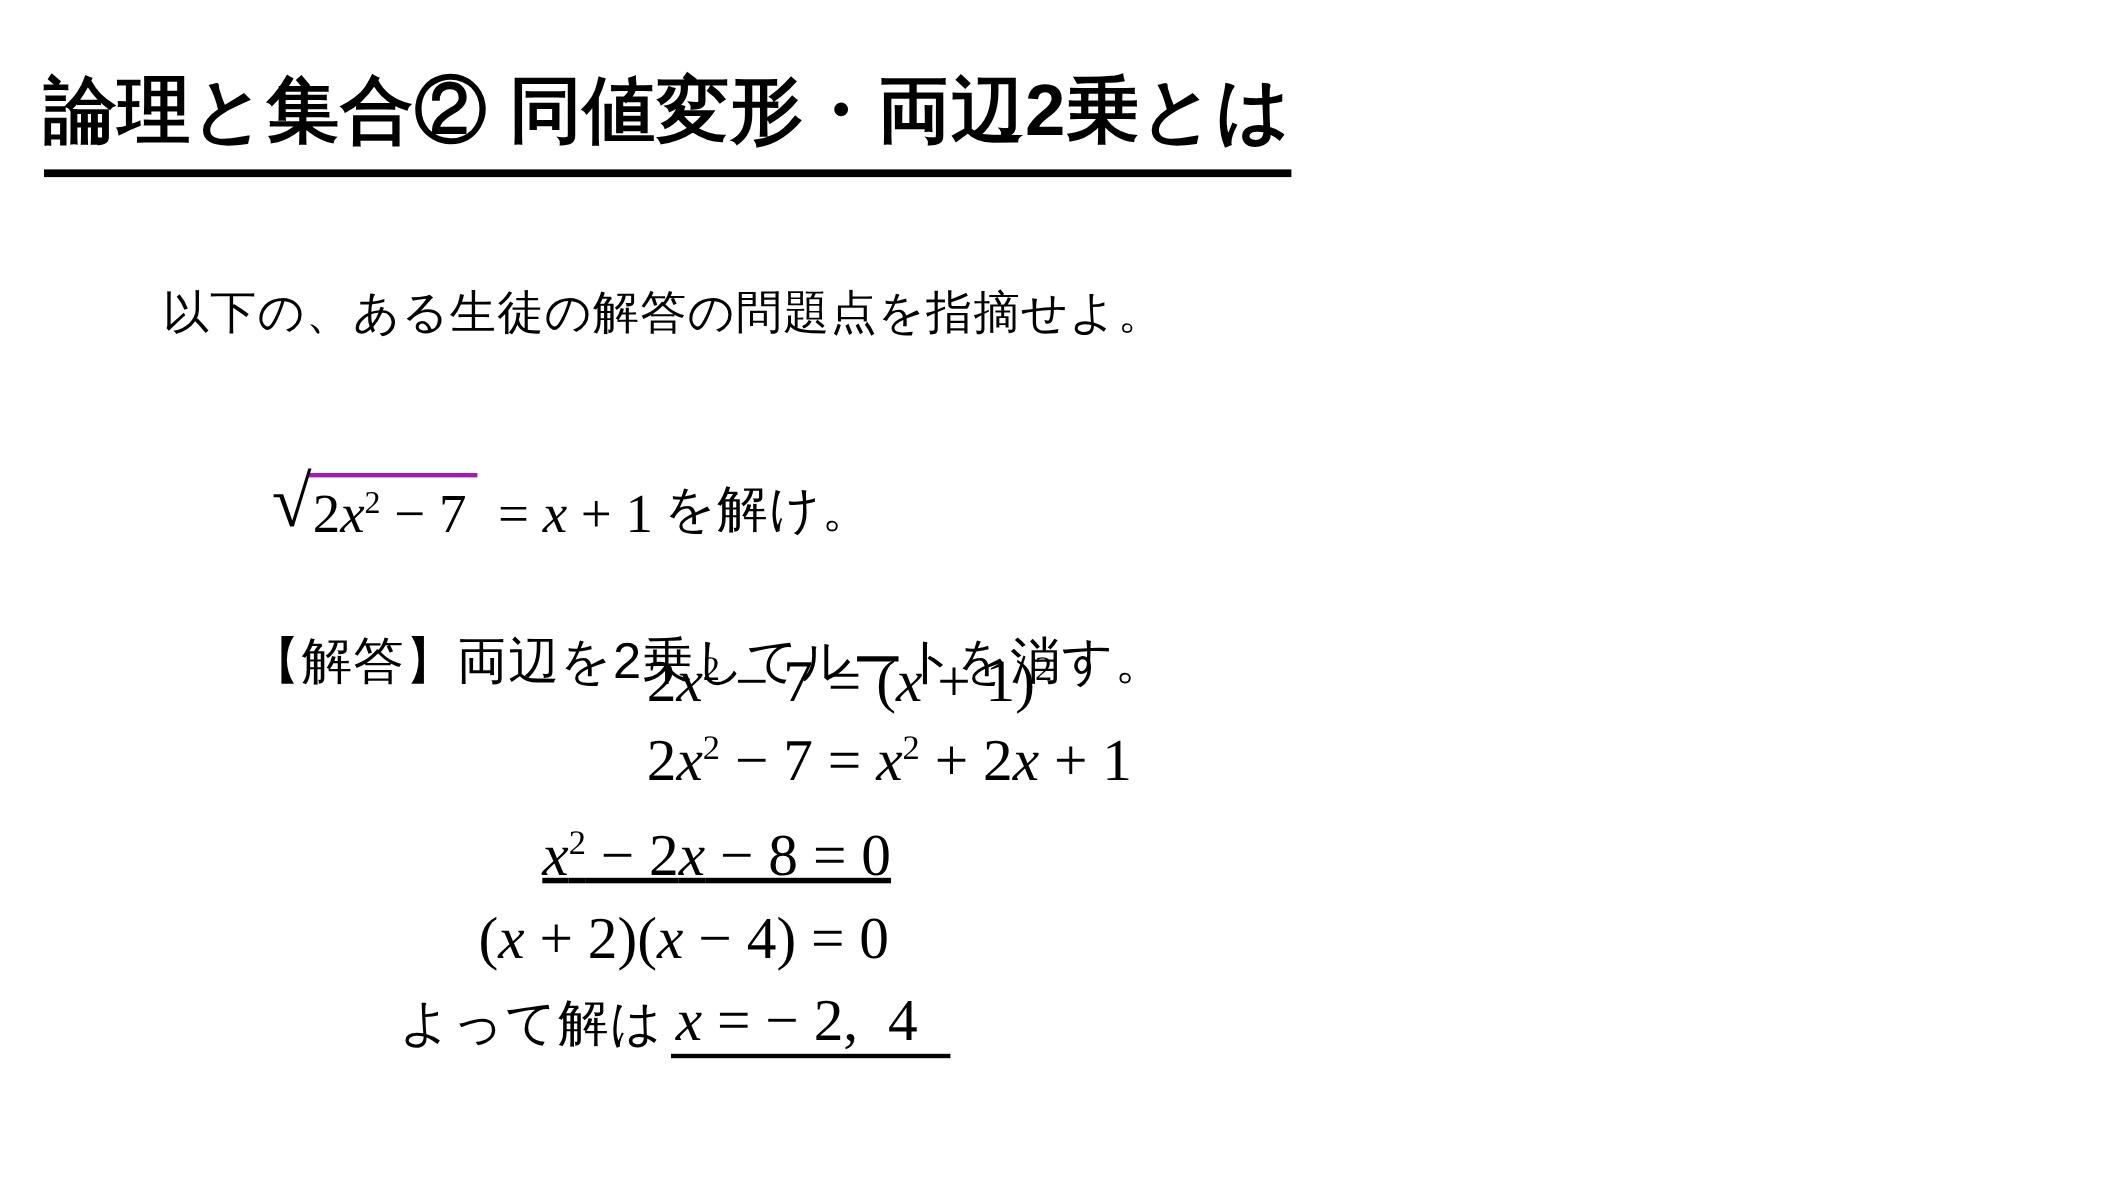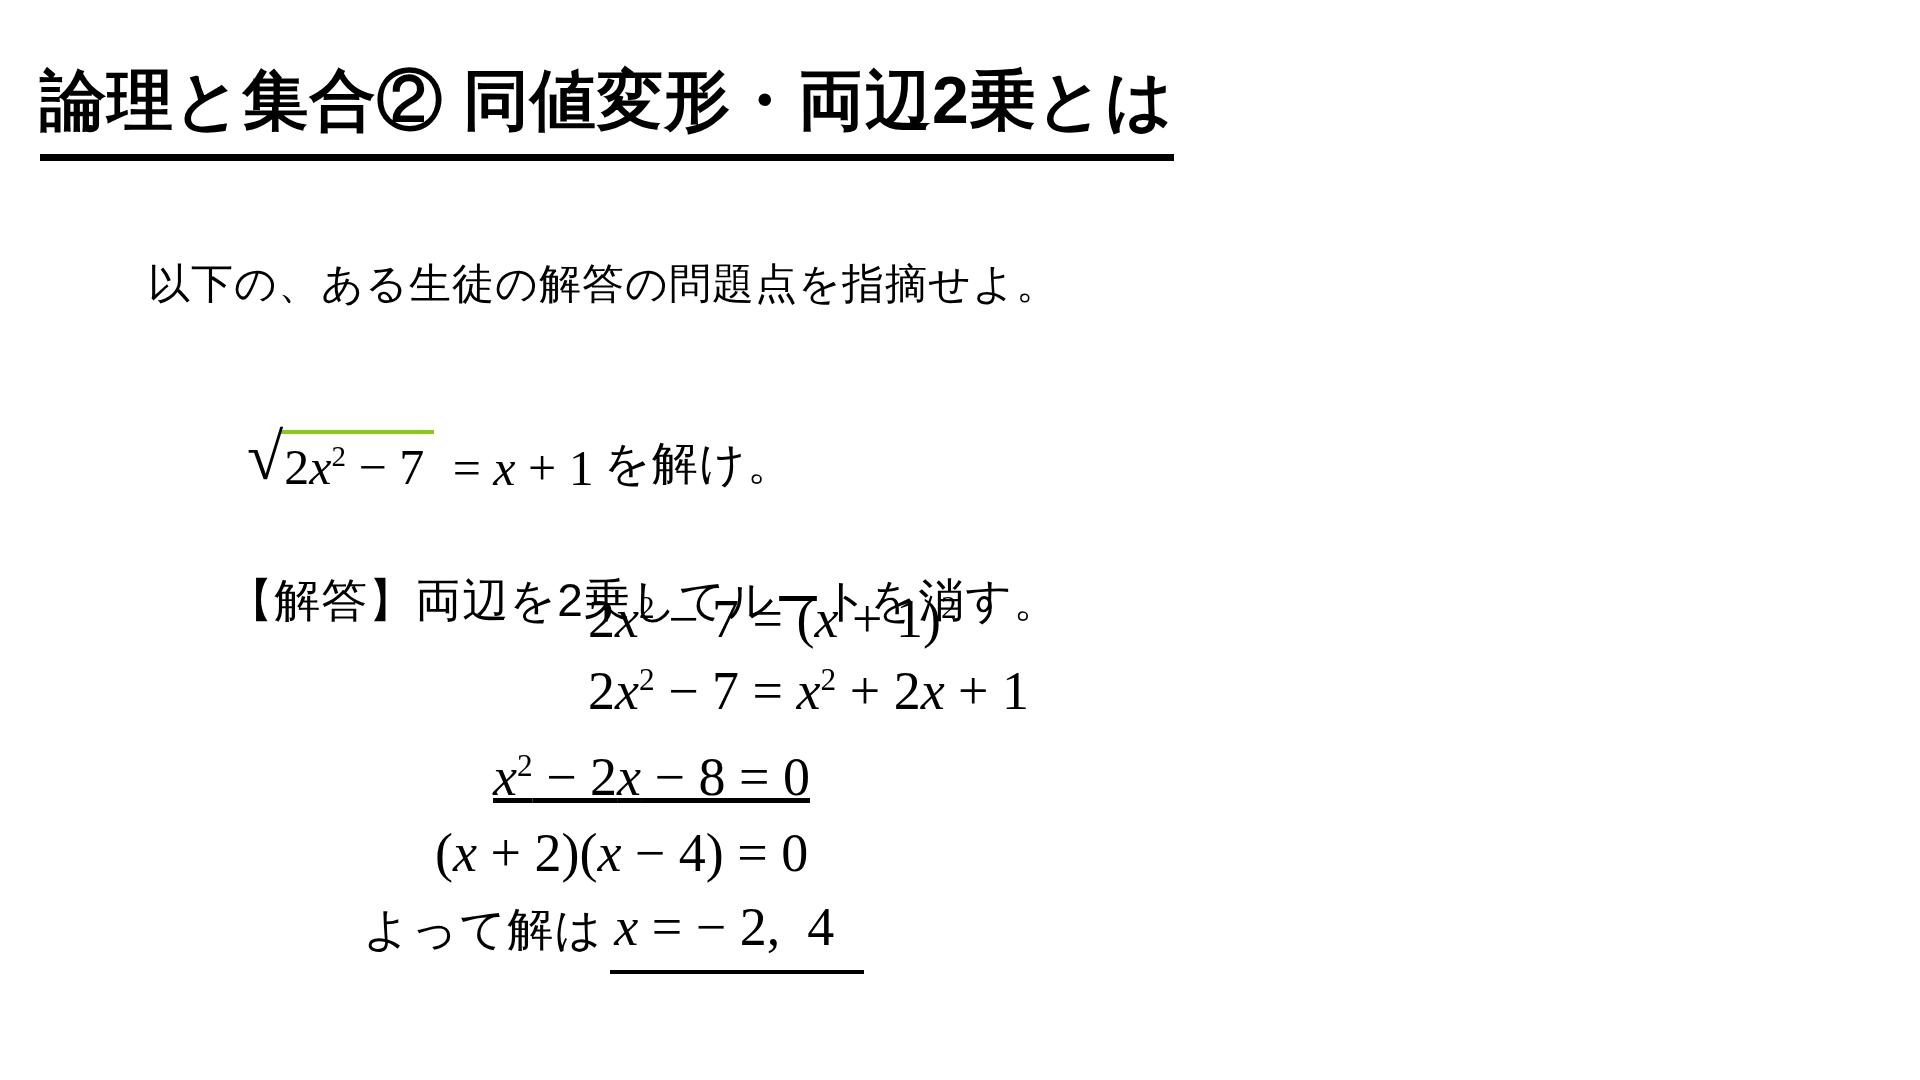--- a/index.html
+++ b/index.html
@@ -40,21 +40,21 @@
   }
   .problem .math{font-size:50px;letter-spacing:0;}
   .sqrt{display:inline-flex;align-items:flex-start;margin-right:6px;}
   .rad{
     font-size:1.32em;line-height:1;
     transform:translateY(-6px);
     margin-right:-3px;
   }
   .radicand{
     display:inline-block;
-    border-top:4px solid #84cc16;
+    border-top:4px solid #a21caf;
     padding:4px 10px 0 4px;
   }
   .problem-suffix{margin-left:10px;white-space:pre;}
   
   .solution{
     position:absolute;left:172px;top:516px;
     font-size:46px;letter-spacing:1px;white-space:pre;
   }
   
   .step{position:absolute;font-size:54px;}
@@ -63,21 +63,21 @@
   .step-3{left:493px;top:746px;text-decoration:underline;}
   .step-4{left:435px;top:822px;}
   .final-line{
     position:absolute;left:363px;top:896px;
     display:flex;align-items:baseline;justify-content:space-between;
   }
   .final-prefix{font-size:46px;letter-spacing:1px;white-space:pre;}
   .final-answer{
     font-size:54px;
     border-bottom:4px solid #000;
-    padding:0 30px 12px 4px;
+    padding:0 30px 0 4px;
     margin-left:8px;
   }
 </style>
 </head>
 <body>
 
 <div class="slide">
 
   <div class="title">論理と集合② 同値変形・両辺2乗とは</div>
 

